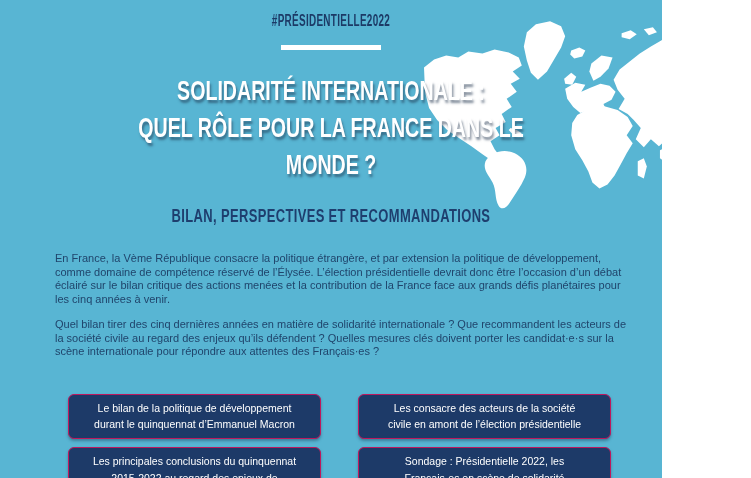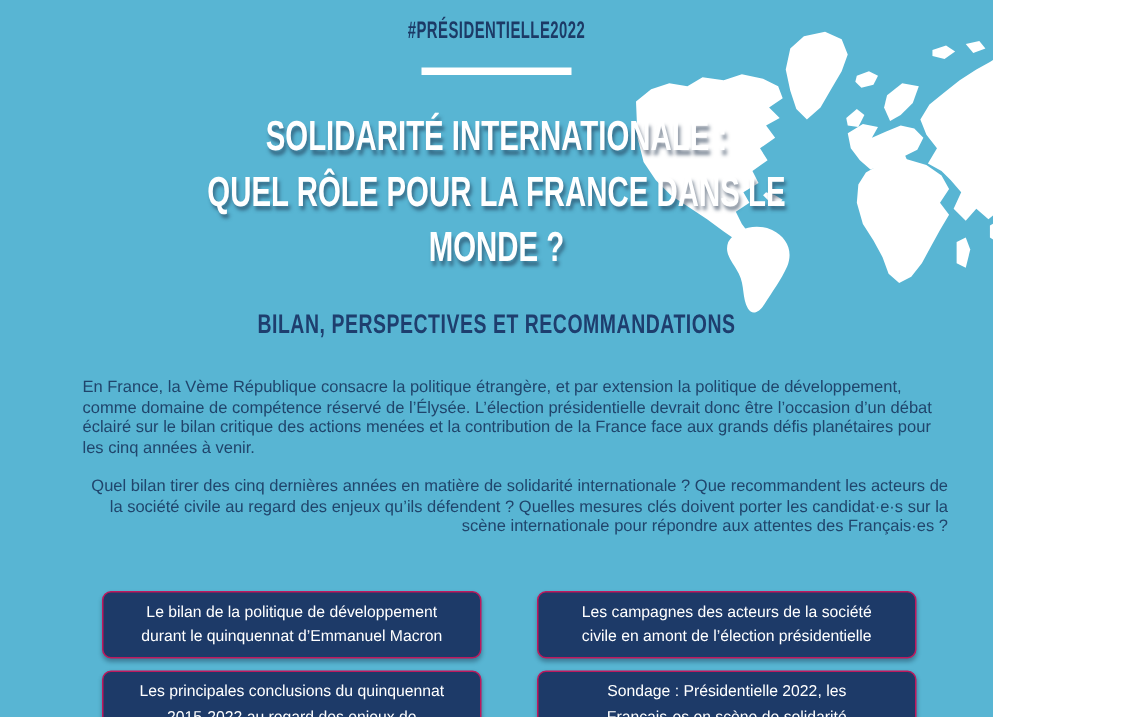--- a/index.html
+++ b/index.html
@@ -60,21 +60,21 @@
   }
 
   
   .intro {
     position:relative; z-index:2;
     margin:25px 30px 0 55px;
     color:#20456C;
     font-size:11px;
     line-height:13.5px;
   }
-  .intro p + p { margin-top:12px;text-align:right; }
+  .intro p + p { margin-top:12px; }
 
   
   .buttons {
     position:relative; z-index:2;
     display:flex;
     margin:35px 51px 0 68px;
     gap:37px;
   }
   .btn-col {
     flex:1;
@@ -147,18 +147,18 @@
     <p>Quel bilan tirer des cinq dernières années en matière de solidarité internationale ? Que recommandent les acteurs de la société civile au regard des enjeux qu’ils défendent ? Quelles mesures clés doivent porter les candidat·e·s sur la scène internationale pour répondre aux attentes des Français·es ?</p>
   </section>
 
   <nav class="buttons">
     <div class="btn-col">
       <button class="nav-btn">Le bilan de la politique de développement durant le quinquennat d’Emmanuel Macron</button>
       <button class="nav-btn">Les principales conclusions du quinquennat 2015-2022 au regard des enjeux de solidarité internationale</button>
       <button class="nav-btn">Le bilan des acteurs de la société civile et leurs attentes pour le prochain quinquennat</button>
     </div>
     <div class="btn-col">
-      <button class="nav-btn">Les campagnes des acteurs de la société civile en amont de l’élection présidentielle</button>
+      <button class="nav-btn">Les consacre des acteurs de la société civile en amont de l’élection présidentielle</button>
       <button class="nav-btn">Sondage : Présidentielle 2022, les Français·es en scène de solidarité internationale</button>
     </div>
   </nav>
 
 </div>
 
 </body></html>

